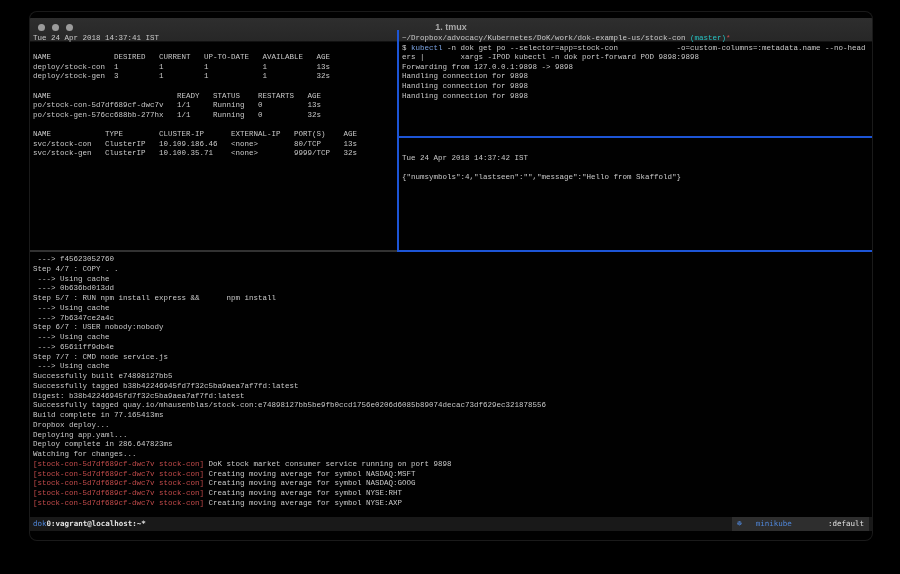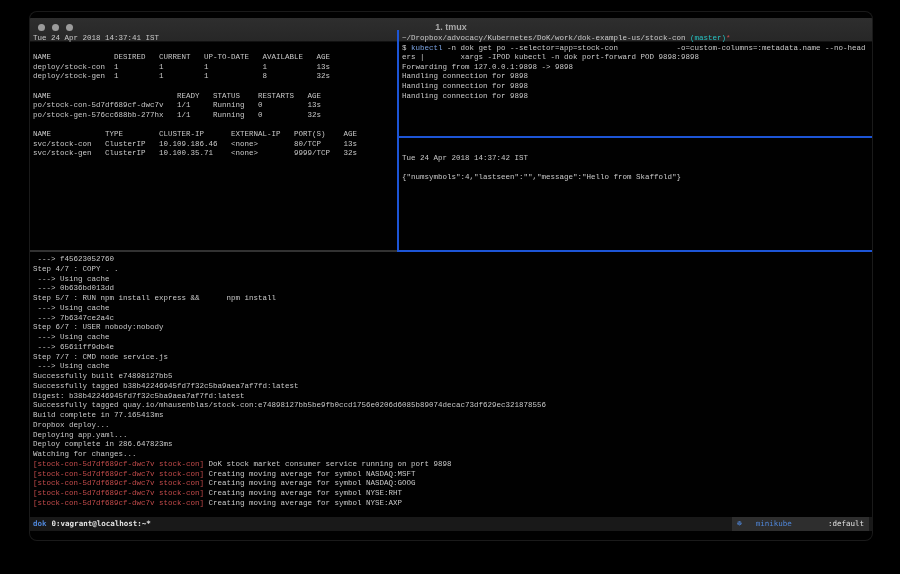--- a/index.html
+++ b/index.html
@@ -27,21 +27,21 @@
   .vborder { position:absolute; left:367px; top:18px; width:2px; height:221px; background:#1d55d6; }
   .hborder-rt { position:absolute; left:367px; top:124px; width:475px; height:2px; background:#1d55d6; }
   .hborder-l  { position:absolute; left:0;     top:238px; width:367px; height:2px; background:#323232; }
   .hborder-rb { position:absolute; left:367px; top:238px; width:475px; height:2px; background:#1d55d6; }
   .c-r { color:#c34b4b; }
   .c-c { color:#27c3c3; }
   .c-b { color:#7aa2e0; }
   .statusbar { position:absolute; left:0; top:505px; width:842px; height:14px;
                background:#191919; font-size:7.5px; line-height:14px;
                display:flex; align-items:center; padding:0 3px; }
-  .session  { color:#4f86d8; font-weight:bold; margin-right:5px; }
+  .session  { color:#4f86d8; font-weight:normal; }
   .winlabel { color:#e3e3e3; font-weight:bold; }
   .sb-right { margin-left:auto; background:#2e2e2e; padding:0 5px; height:14px;
               display:flex; align-items:center; }
   .k8s-icon { color:#4f86d8; margin-right:2px; font-size:8px; }
   .ctx { color:#4f86d8;margin-left:12px; }
   .ns  { color:#e0e0e0;margin-left:36px; }
 </style>
 </head>
 <body>
 
@@ -56,21 +56,21 @@
       </div>
       <div class="title">1. tmux</div>
     </div>
 
     <div class="term">
       <div class="pane pane-tl">
           <div class="tl"><span>Tue 24 Apr 2018 14:37:41 IST</span></div>
           <div class="tl">&nbsp;</div>
           <div class="tl"><span>NAME              DESIRED   CURRENT   UP-TO-DATE   AVAILABLE   AGE</span></div>
           <div class="tl"><span>deploy/stock-con  1         1         1            1           13s</span></div>
-          <div class="tl"><span>deploy/stock-gen  1         1         1            8           32s</span></div>
+          <div class="tl"><span>deploy/stock-gen  3         1         1            1           32s</span></div>
           <div class="tl">&nbsp;</div>
           <div class="tl"><span>NAME                            READY   STATUS    RESTARTS   AGE</span></div>
           <div class="tl"><span>po/stock-con-5d7df689cf-dwc7v   1/1     Running   0          13s</span></div>
           <div class="tl"><span>po/stock-gen-576cc688bb-277hx   1/1     Running   0          32s</span></div>
           <div class="tl">&nbsp;</div>
           <div class="tl"><span>NAME            TYPE        CLUSTER-IP      EXTERNAL-IP   PORT(S)    AGE</span></div>
           <div class="tl"><span>svc/stock-con   ClusterIP   10.109.186.46   &lt;none&gt;        80/TCP     13s</span></div>
           <div class="tl"><span>svc/stock-gen   ClusterIP   10.100.35.71    &lt;none&gt;        9999/TCP   32s</span></div>
         </div>
       <div class="pane pane-tr">

